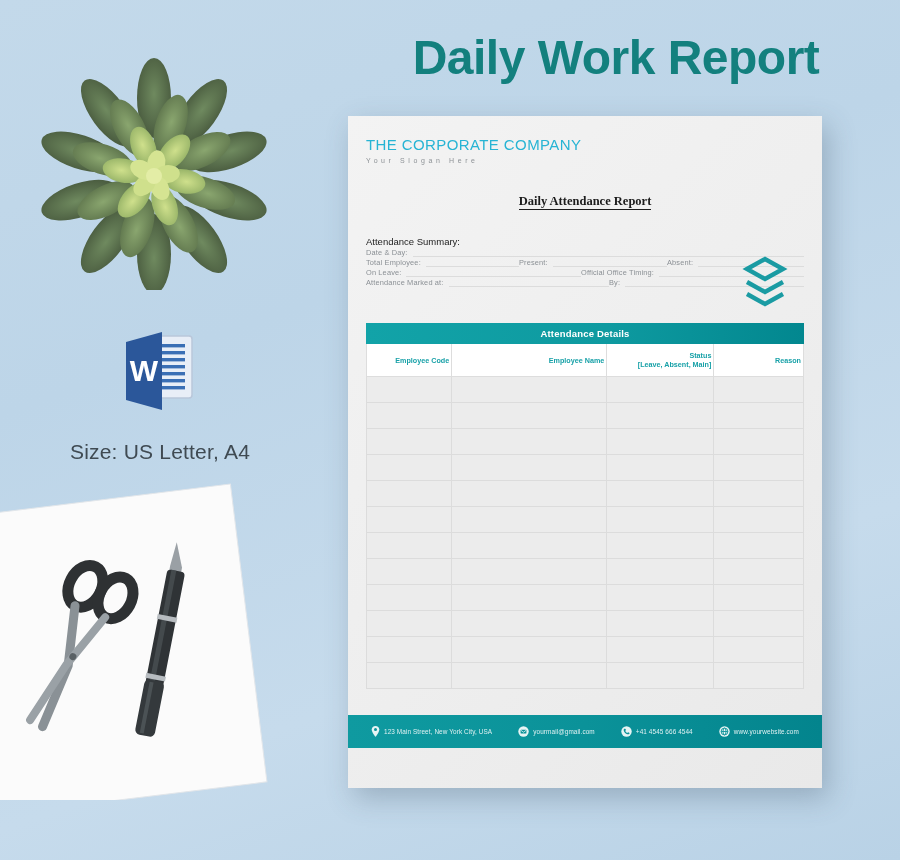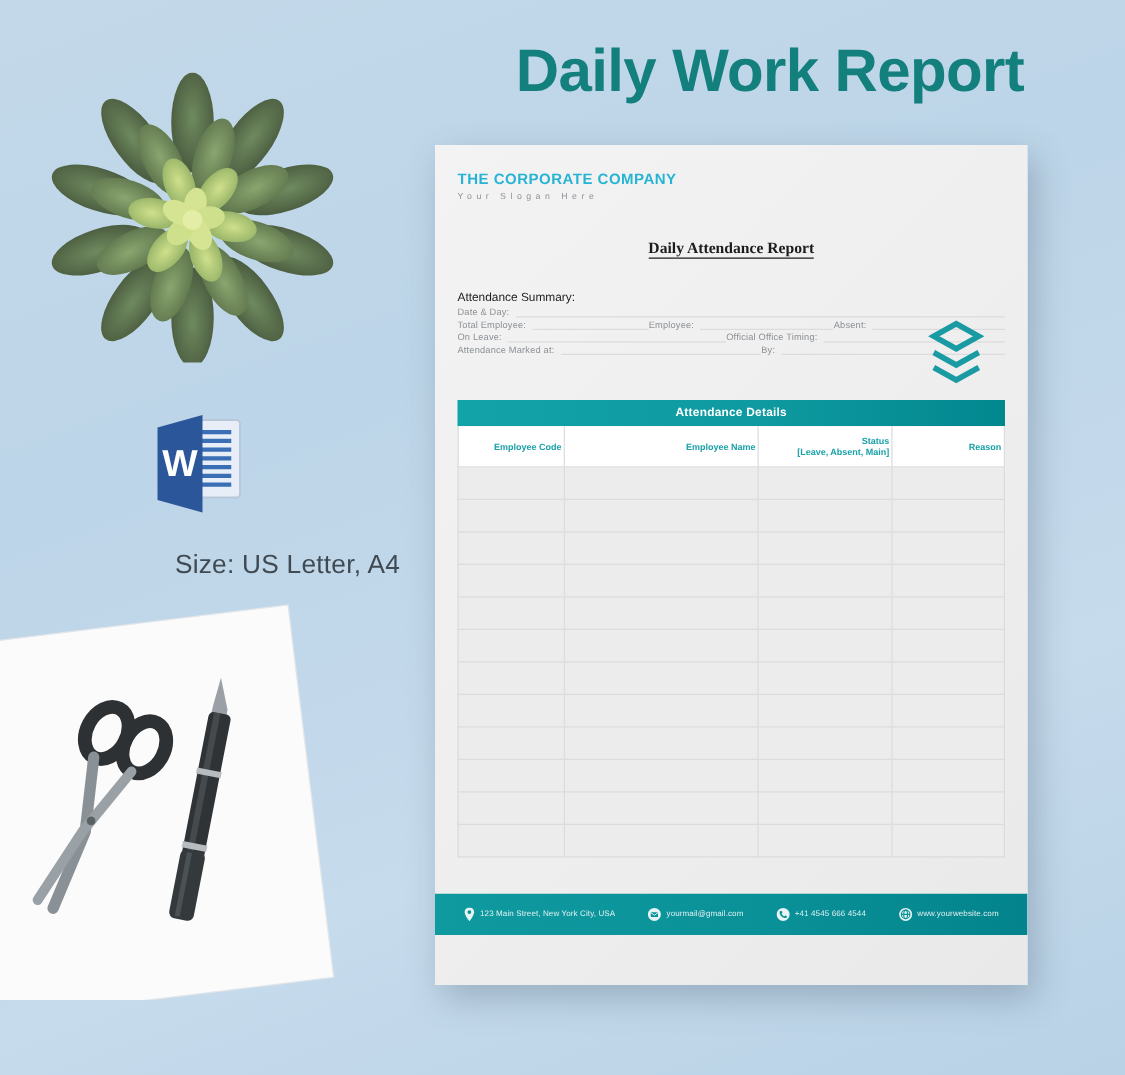--- a/index.html
+++ b/index.html
@@ -11,21 +11,21 @@
   .stage{position:absolute;inset:0;}
 
   
   .succulent{position:absolute;left:38px;top:58px;width:232px;height:232px;}
   .succulent svg{display:block;width:100%;height:100%;}
 
   .word-icon{position:absolute;left:118px;top:328px;width:82px;height:92px;}
   .word-icon svg{display:block;width:100%;height:100%;}
 
   .size-label{
-    position:absolute;left:0;top:440px;width:320px;text-align:right;
+    position:absolute;left:0;top:440px;width:320px;text-align:center;
     font-size:21px;color:#3f4a52;letter-spacing:.2px;
   }
 
   .deskshot{position:absolute;left:-40px;top:470px;width:330px;height:330px;}
   .deskshot svg{display:block;width:100%;height:100%;}
 
   
   .headline{
     position:absolute;left:356px;top:30px;width:520px;
     text-align:center;font-size:48px;font-weight:bold;color:#13807e;
@@ -36,21 +36,21 @@
   .page{
     position:absolute;left:348px;top:116px;width:474px;height:672px;
     background:linear-gradient(135deg,#f3f3f3 0%,#eeeeee 55%,#e9e9e9 100%);
     box-shadow:6px 10px 26px rgba(60,80,100,.30);
     overflow:hidden;
   }
   .page-body{padding:0 18px;}
 
   .brand{padding-top:20px;}
   .brand-name{
-    font-size:12px;font-weight:bold;color:#27b4d4;letter-spacing:.4px;
+    font-size:15px;font-weight:normal;color:#27b4d4;letter-spacing:.4px;
   }
   .brand-slogan{
     font-size:7px;color:#8d9296;letter-spacing:3.6px;margin-top:4px;
   }
   .logo{position:absolute;right:28px;top:136px;width:58px;height:62px;}
   .logo svg{display:block;width:100%;height:100%;}
 
   .doc-title{
     text-align:center;font-size:12.5px;font-weight:bold;color:#1c1c1c;
     margin-top:30px;
@@ -318,21 +318,21 @@
           <span class="field-line"></span>
         </div>
       </div>
 
       <div class="field-row">
         <div class="field f-tot">
           <span class="field-label">Total Employee:</span>
           <span class="field-line"></span>
         </div>
         <div class="field f-pre">
-          <span class="field-label">Employee:</span>
+          <span class="field-label">Present:</span>
           <span class="field-line"></span>
         </div>
         <div class="field f-abs">
           <span class="field-label">Absent:</span>
           <span class="field-line"></span>
         </div>
       </div>
 
       <div class="field-row">
         <div class="field f-leave">

